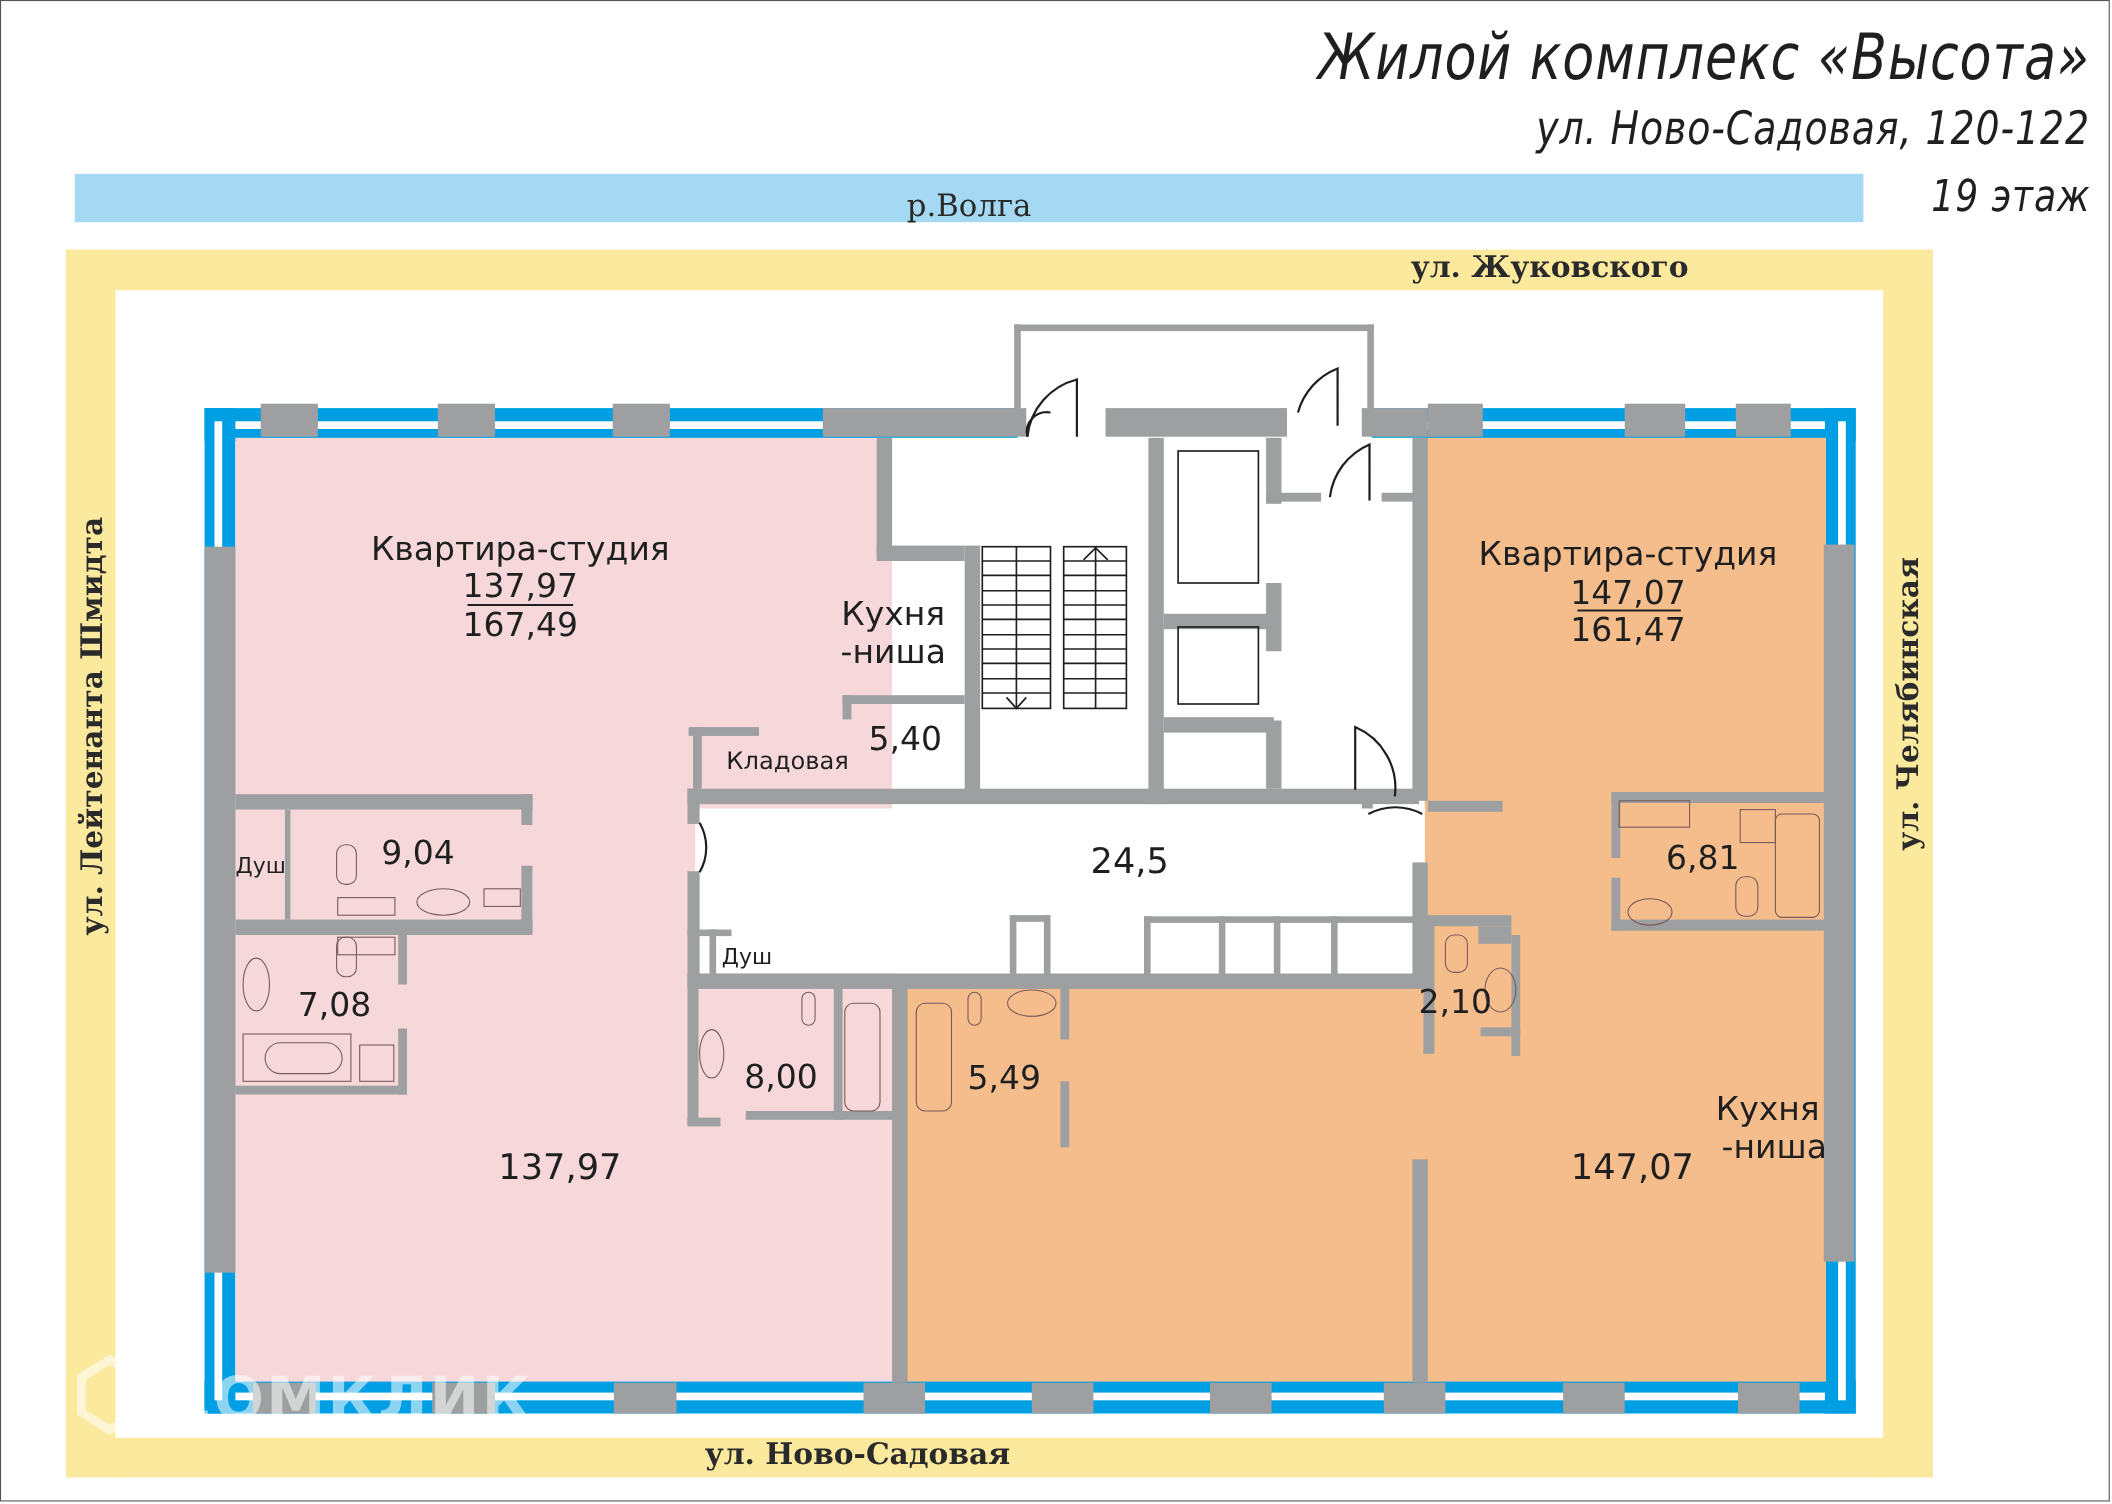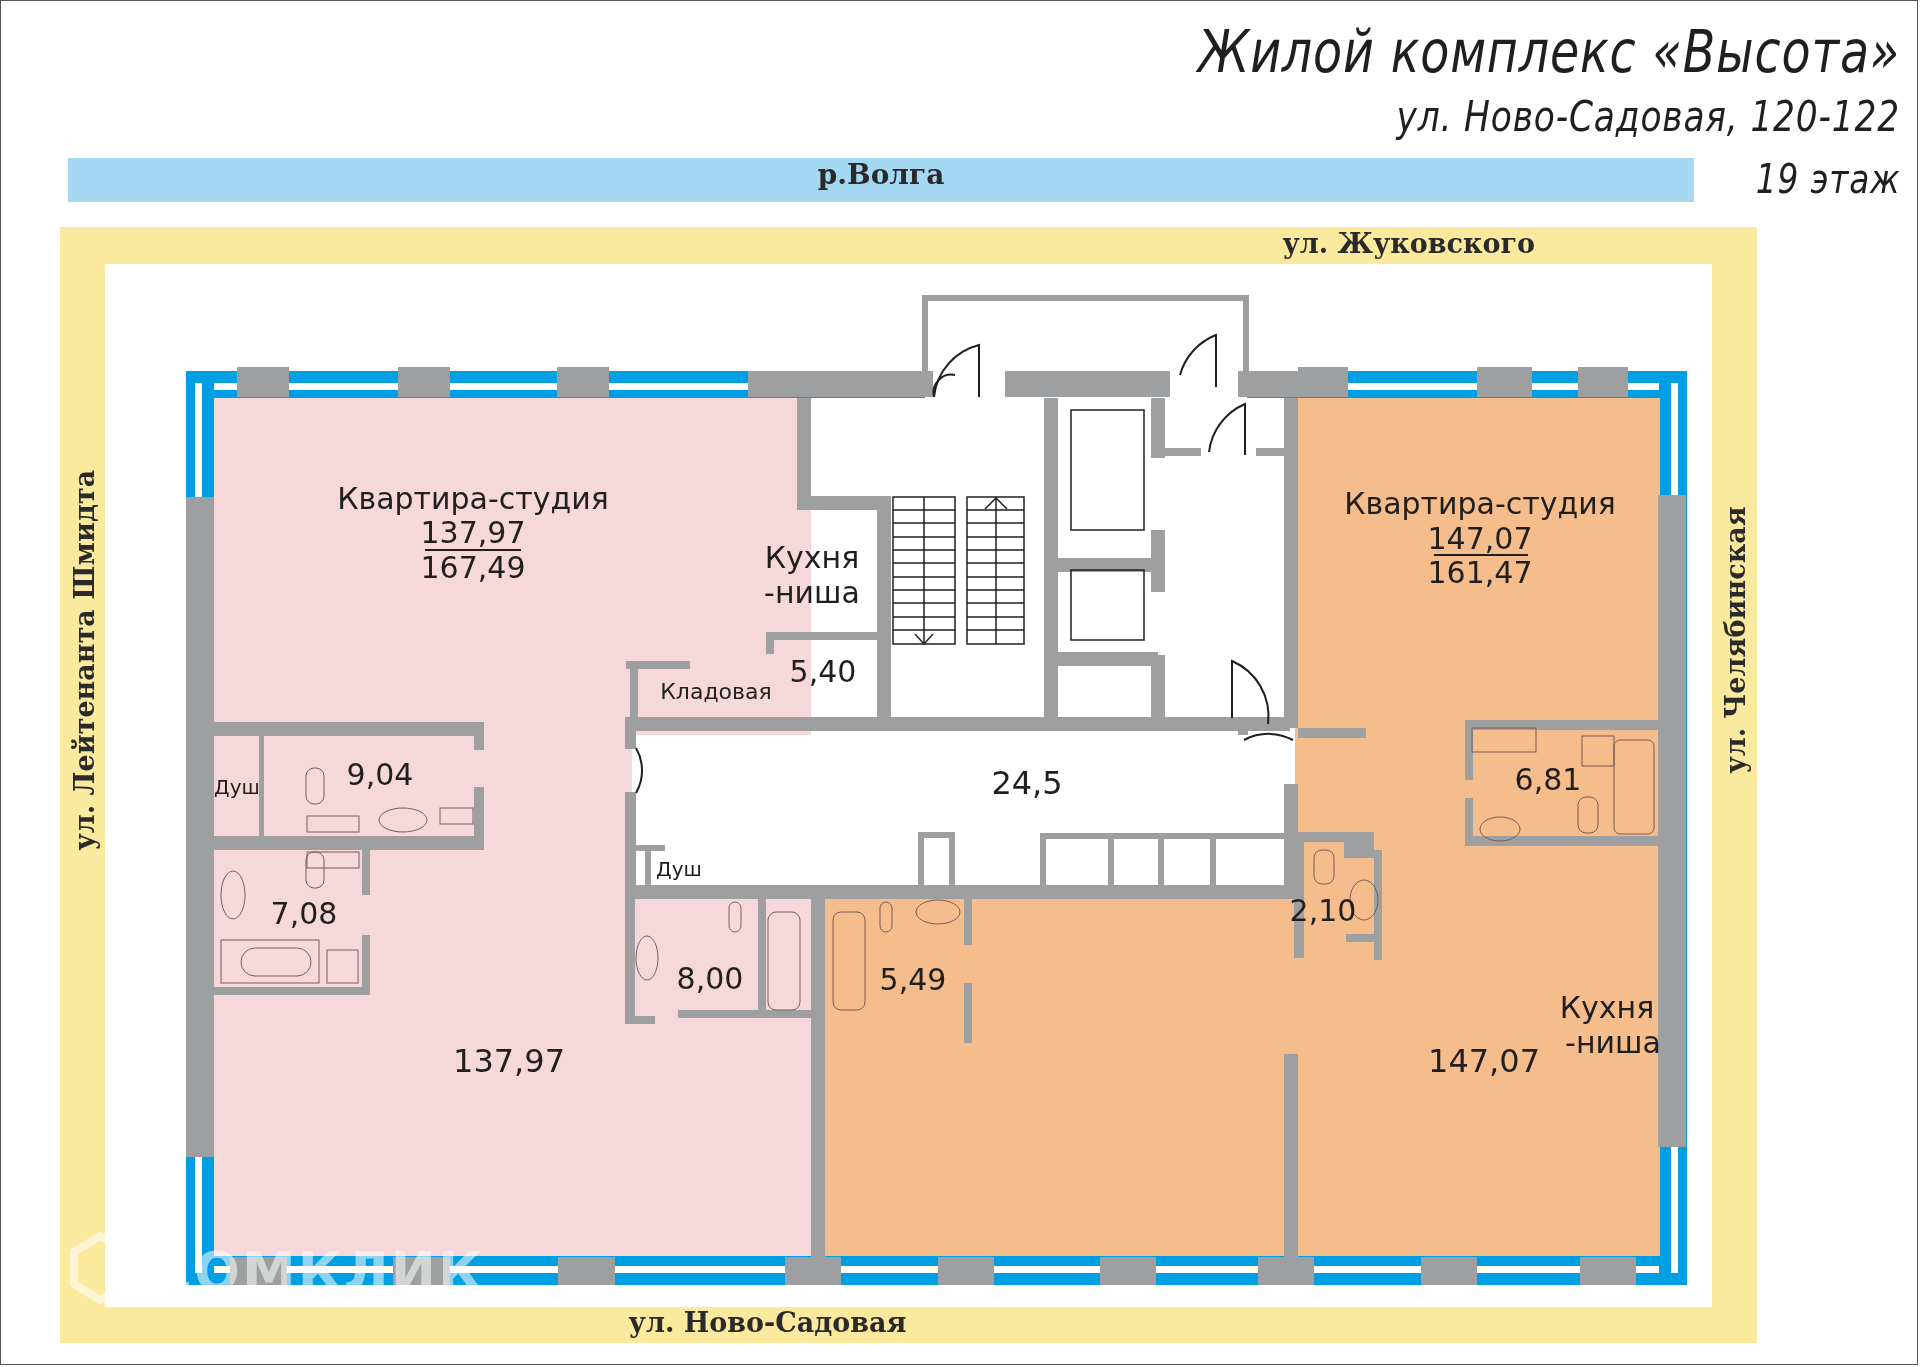--- a/index.html
+++ b/index.html
@@ -3,21 +3,21 @@
 <meta charset="utf-8">
 <style>
   html, body { margin:0; padding:0; background:#ffffff; }
   body { width:1920px; height:1367px; position:relative; overflow:hidden; font-family:"DejaVu Sans", sans-serif; }
   .frame { position:absolute; left:0; top:0; width:1918px; height:1365px; border:1px solid #555; box-sizing:border-box; }
   .title, .address, .floor { position:absolute; right:20px; font-family:"DejaVu Sans", sans-serif; font-style:italic; color:#1f1f1f; letter-spacing:1px; transform:scaleX(0.82); transform-origin:right center; white-space:nowrap; }
   .title { top:18px; font-size:58px; }
   .address { top:92px; font-size:42px; }
   .floor { top:156px; font-size:40px; }
   .river { position:absolute; left:68px; top:158px; width:1626px; height:44px; background:#a5d8f3; }
-  .river-label { position:absolute; left:0; right:0; top:0; text-align:center; font-family:"DejaVu Serif", serif; font-weight:bold; font-size:28px; color:#2a2a2a; }
+  .river-label { position:absolute; left:0; right:0; top:12px; text-align:center; font-family:"DejaVu Serif", serif; font-weight:normal; font-size:28px; color:#2a2a2a; }
   .road { position:absolute; background:#fbe99e; }
   .road-label { position:absolute; font-family:"DejaVu Serif", serif; font-weight:bold; font-size:27px; color:#2a2a2a; white-space:nowrap; }
   svg.plan { position:absolute; left:0; top:0; }
   .room-text { font-family:"DejaVu Sans", sans-serif; fill:#1f1f1f; }
   .watermark { position:absolute; left:80px; top:1240px; font-family:"DejaVu Sans", sans-serif; font-weight:bold; font-size:54px; color:rgba(255,255,255,0.55); letter-spacing:2px; }
   .wm-icon { position:absolute; left:-10px; top:-8px; width:60px; height:72px; }
 </style>
 </head>
 <body>
 
@@ -30,21 +30,21 @@
 <div class="river">
   <div class="river-label">р.Волга</div>
 </div>
 
 <div class="road" style="left:60px; top:227px; width:1697px; height:37px;"></div>
 <div class="road" style="left:60px; top:1307px; width:1697px; height:36px;"></div>
 <div class="road" style="left:60px; top:227px; width:45px; height:1116px;"></div>
 <div class="road" style="left:1712px; top:227px; width:45px; height:1116px;"></div>
 
 <div class="road-label" style="left:0; width:1535px; text-align:right; top:228px;">ул. Жуковского</div>
-<div class="road-label" style="left:0; width:1535px; text-align:center; top:1307px;">ул. Ново-Садовая</div>
+<div class="road-label" style="left:12px; width:1535px; text-align:center; top:1307px;">ул. Ново-Садовая</div>
 <div class="road-label" style="left:-81px; top:670px; width:330px; text-align:center; transform:rotate(-90deg);">ул. Лейтенанта Шмидта</div>
 <div class="road-label" style="left:1605px; top:628px; width:260px; text-align:center; transform:rotate(-90deg);">ул. Челябинская</div>
 
 <svg class="plan" width="1920" height="1367" viewBox="0 0 1920 1367">
 
   <g>
     <rect x="186" y="371" width="1501" height="30" fill="#009fe3"></rect>
     <rect x="200" y="383" width="1473" height="7" fill="#ffffff"></rect>
     <rect x="186" y="1255" width="1501" height="30" fill="#009fe3"></rect>
     <rect x="200" y="1266" width="1473" height="7" fill="#ffffff"></rect>

